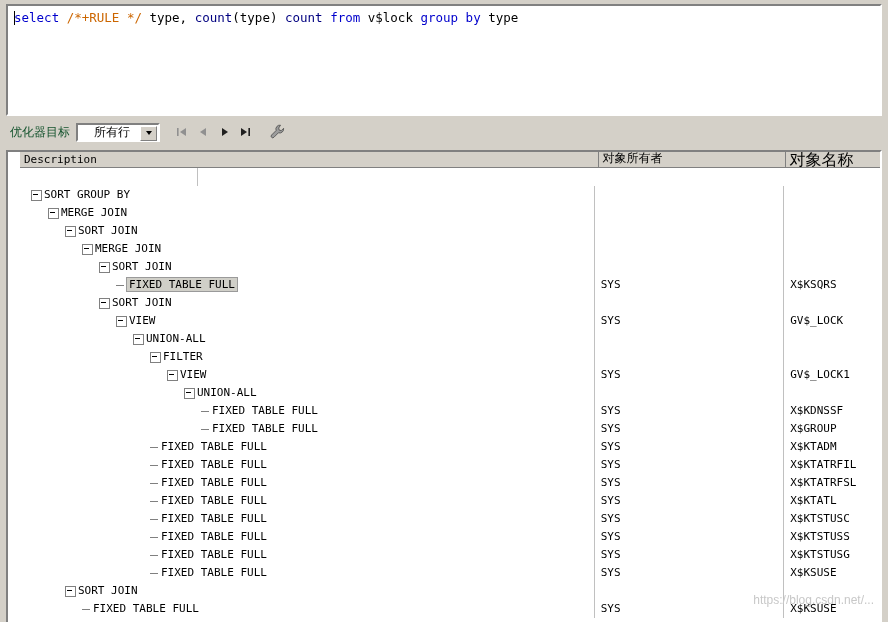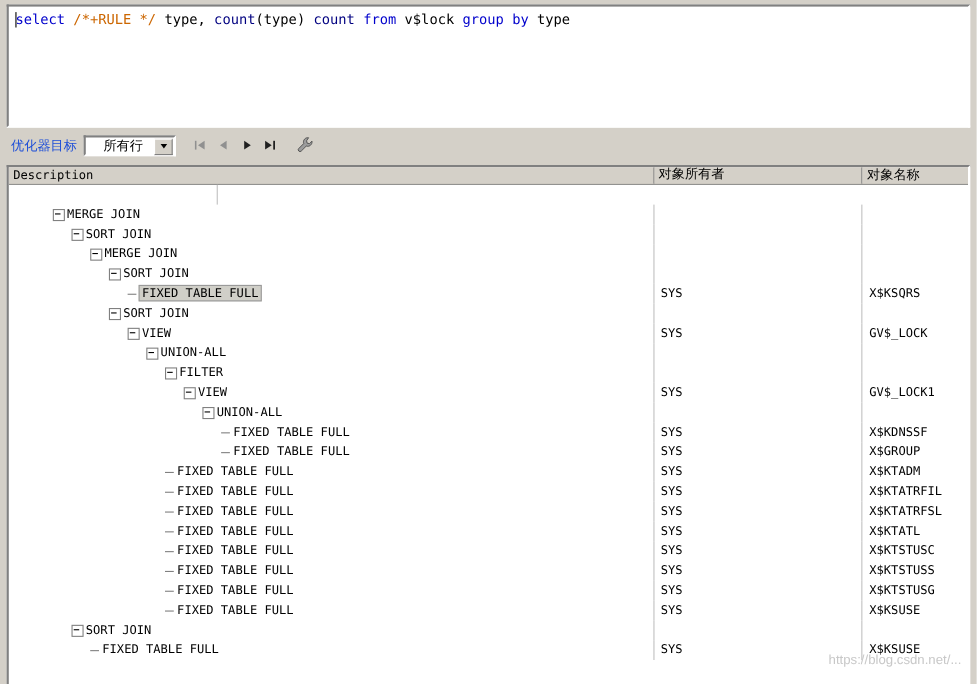--- a/index.html
+++ b/index.html
@@ -58,21 +58,21 @@
   .toolbar {
     height: 26px;
     display: flex;
     align-items: center;
     gap: 6px;
     padding: 3px 2px 3px 4px;
     background: #d4d0c8;
   }
   .toolbar-label {
     font-size: 12px;
-    color: #1d4ed8;
+    color: #14532d;
     white-space: nowrap;
   }
   .combo {
     position: relative;
     width: 84px;
     height: 19px;
     background: #ffffff;
     border: 2px solid;
     border-color: #808080 #ffffff #ffffff #808080;
     box-sizing: border-box;
@@ -141,36 +141,37 @@
     box-sizing: border-box;
     overflow: hidden;
     position: relative;
   }
   .grid-head {
     display: flex;
     height: 16px;
     background: #d4d0c8;
     border-bottom: 1px solid #808080;
     box-sizing: border-box;
+    margin-left: 12px;
   }
   .gh {
     font-family: "DejaVu Sans Mono", monospace;
     font-size: 11px;
     line-height: 15px;
     padding-left: 4px;
     border-right: 1px solid #808080;
     box-sizing: border-box;
     background: #d4d0c8;
     color: #000;
     overflow: hidden;
     white-space: nowrap;
   }
   .gh.c0 { width: 588px; }
   .gh.c1 { width: 190px; font-family: Liberation Mono, monospace; font-size: 12px; }
-  .gh.c2 { width: 96px;  font-family: "Liberation Sans", sans-serif; font-size: 12px; border-right: none; }
+  .gh.c2 { width: 96px;  font-family: "Liberation Sans", sans-serif; font-size: 16px; border-right: none; }
 
   .rows { position: relative; }
   .row {
     display: flex;
     height: 18px;
     box-sizing: border-box;
   }
   .cell {
     box-sizing: border-box;
     overflow: hidden;
@@ -308,20 +309,25 @@
       <div class="gh c0">Description</div>
       <div class="gh c1">对象所有者</div>
       <div class="gh c2">对象名称</div>
     </div>
     <div class="rows" id="rows">
         <div class="row">
           <div class="cell c1"></div>
           <div class="cell c2"></div>
         </div>
         <div class="row">
+          <div class="cell c0"><span class="desc-inner" style="margin-left: 23px;"><span class="twisty"></span><span class="lbl">SORT GROUP BY</span></span></div>
+          <div class="cell c1"></div>
+          <div class="cell c2"></div>
+        </div>
+        <div class="row">
           <div class="cell c0"><span class="desc-inner" style="margin-left: 40px;"><span class="twisty"></span><span class="lbl">MERGE JOIN</span></span></div>
           <div class="cell c1"></div>
           <div class="cell c2"></div>
         </div>
         <div class="row">
           <div class="cell c0"><span class="desc-inner" style="margin-left: 57px;"><span class="twisty"></span><span class="lbl">SORT JOIN</span></span></div>
           <div class="cell c1"></div>
           <div class="cell c2"></div>
         </div>
         <div class="row">

